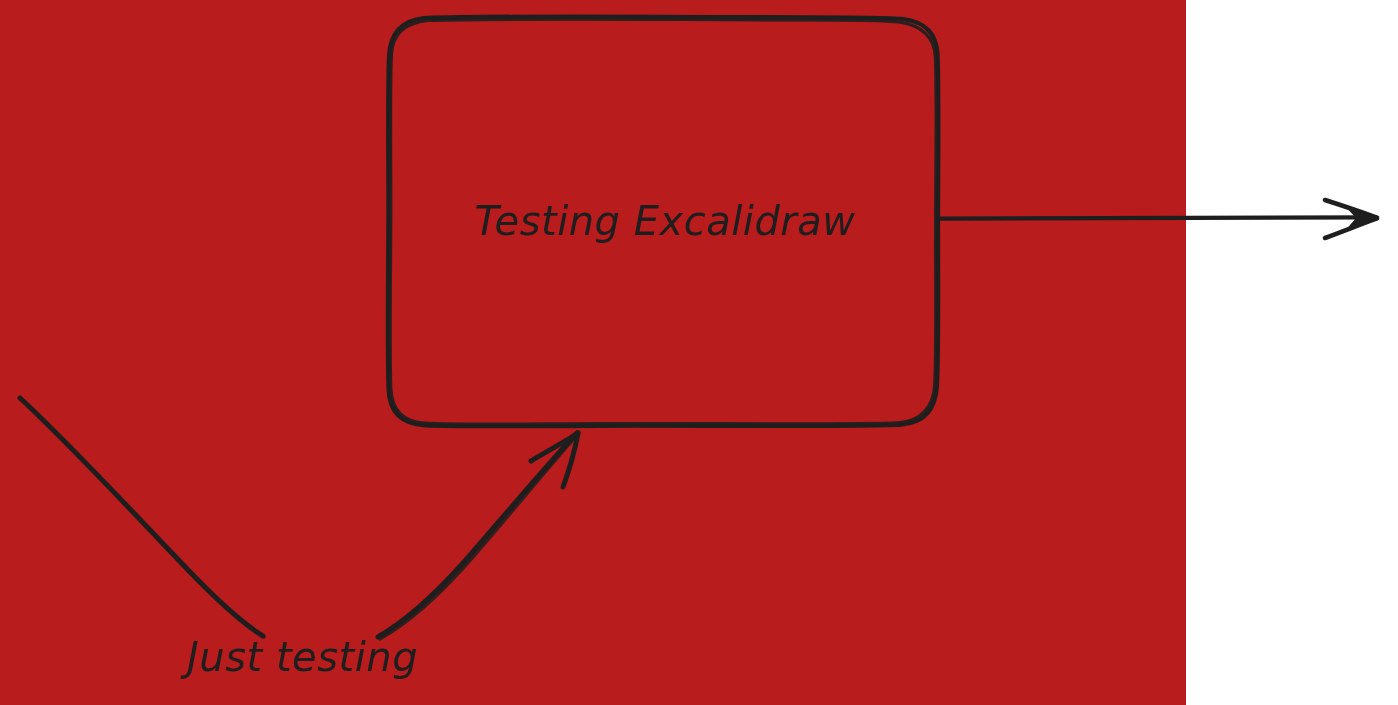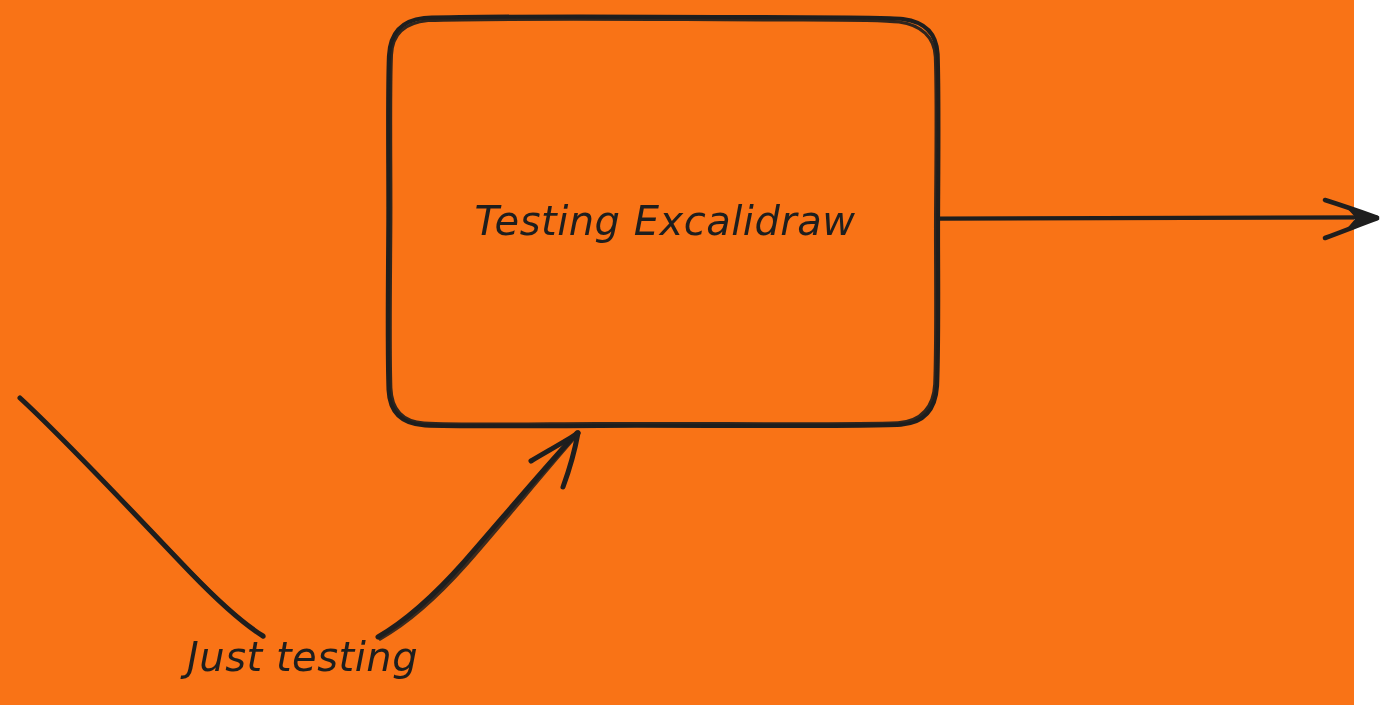--- a/index.html
+++ b/index.html
@@ -37,21 +37,21 @@
     font-family: "DejaVu Sans", "Liberation Sans", sans-serif;
     font-style: italic;
     font-weight: 500;
     letter-spacing: 0.5px;
     dominant-baseline: alphabetic;
   }
 </style>
 </head>
 <body style="background: rgb(255, 255, 255);">
 
-<div id="canvas-root" style="background: #f97316; width: 1354px; height: 705px;">
+<div id="canvas-root" style="background: #b91c1c; width: 1186px; height: 705px;">
 
   <svg id="scene-svg" viewBox="0 0 1398 705" xmlns="http://www.w3.org/2000/svg">
 
     <g>
       <path class="sketch-stroke" stroke="#1e1e1e" stroke-width="4.2" d="M 424 18
                C 500 15.5, 640 16.5, 760 17.2
                C 830 17.4, 880 16.8, 903 19
                C 926 22, 936.5 34, 937.6 54
                C 939 98, 938.2 170, 938 218
                C 937.8 268, 939 340, 937 386

